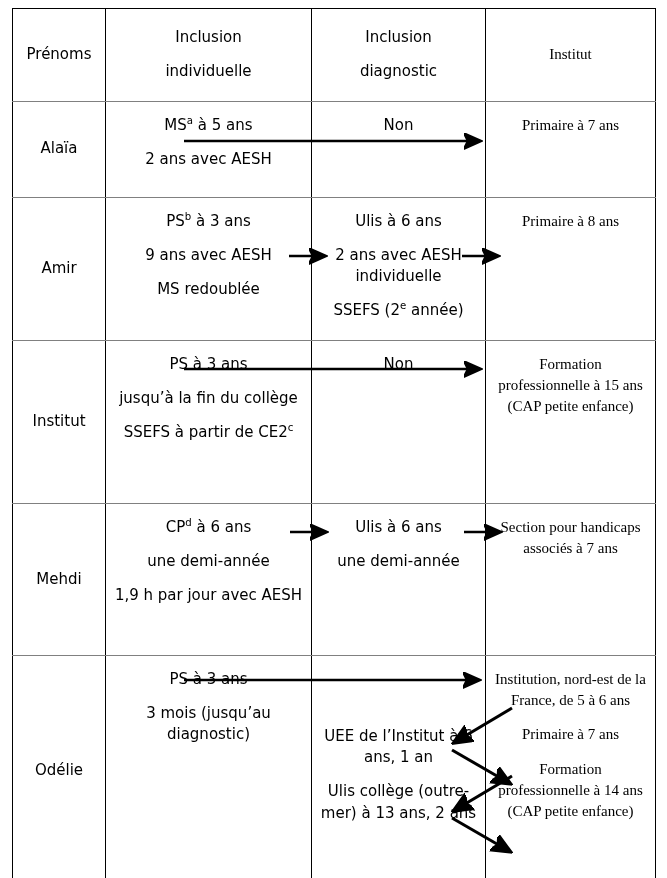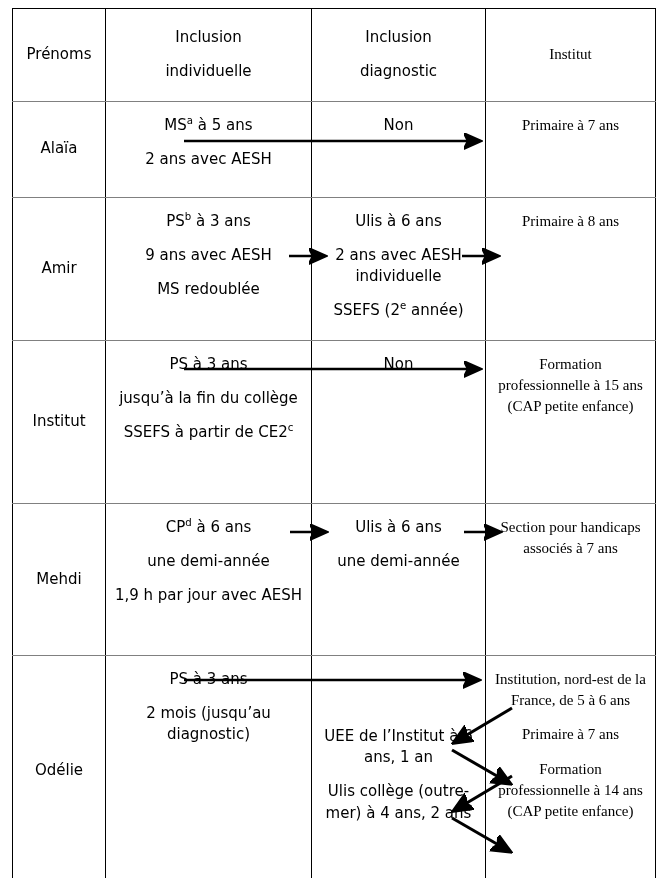--- a/index.html
+++ b/index.html
@@ -198,25 +198,25 @@
           </td>
         <td class="col4 body">
             <span class="ln">Section pour handicaps associés à 7 ans</span>
           </td>
       </tr>
 
       <tr class="r5 last-row">
         <td class="cell name">Odélie</td>
         <td class="cell body">
             <span class="ln">PS à 3 ans</span>
-            <span class="ln">2 mois (jusqu’au diagnostic)</span>
+            <span class="ln">3 mois (jusqu’au diagnostic)</span>
           </td>
         <td class="cell body" style="padding-top:70px;">
             <span class="ln">UEE de l’Institut à 6 ans, 1 an</span>
-            <span class="ln">Ulis collège (outre-mer) à 4 ans, 2 ans</span>
+            <span class="ln">Ulis collège (outre-mer) à 13 ans, 2 ans</span>
           </td>
         <td class="col4 body">
             <span class="ln">Institution, nord-est de la France, de 5 à 6 ans</span>
             <span class="ln">Primaire à 7 ans</span>
             <span class="ln">Formation professionnelle à 14 ans (CAP petite enfance)</span>
           </td>
       </tr>
 
     </tbody>
   </table>

